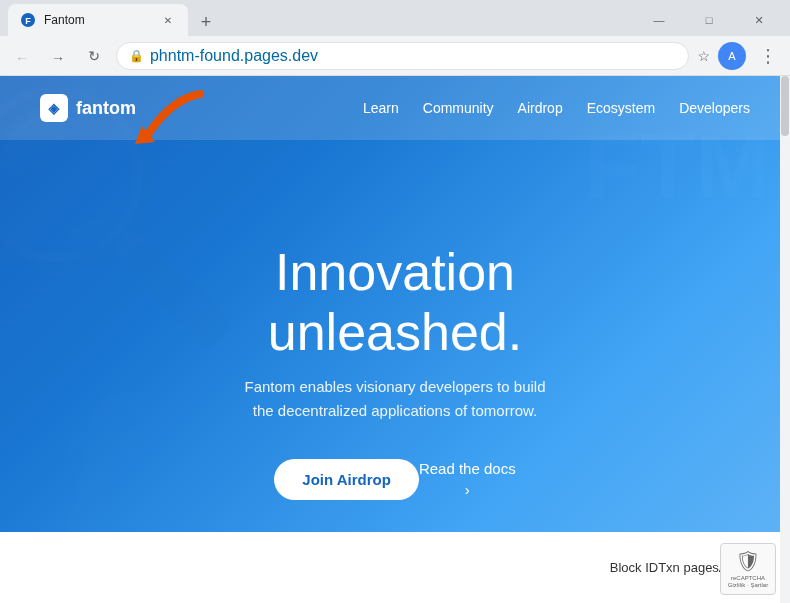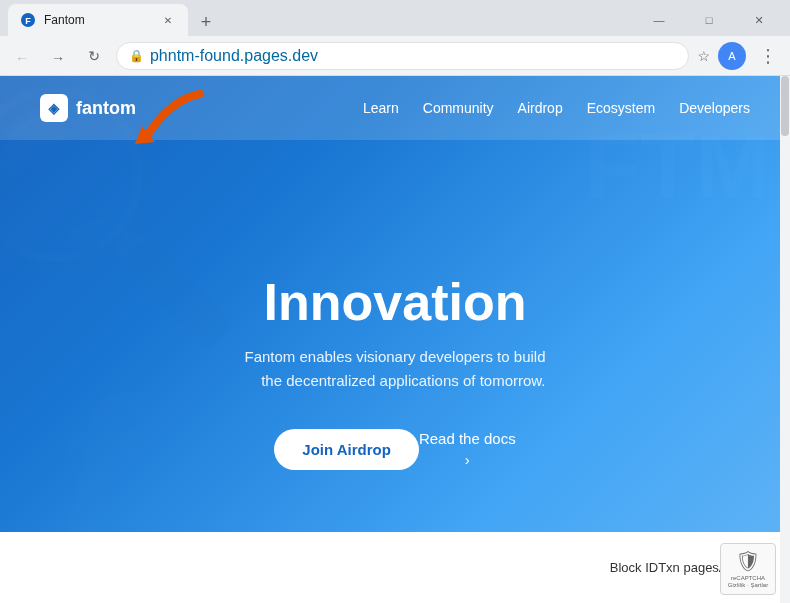--- a/index.html
+++ b/index.html
@@ -134,31 +134,30 @@
       opacity: 0.15;
     }
 
     .hero-content {
       text-align: center;
       z-index: 2;
       position: relative;
     }
     .hero-title {
       font-size: 52px;
-      font-weight: 700;
+      font-weight: 400;
       color: white;
       line-height: 1.15;
       margin-bottom: 12px;
     }
     .hero-subtitle {
       font-size: 15px;
       color: rgba(255,255,255,0.9);
       line-height: 1.6;
       margin-bottom: 36px;
-      text-align: right;
     }
     .hero-buttons {
       display: flex;
       align-items: center;
       justify-content: center;
     }
     .btn-primary {
       background: white;
       color: #1565c0;
       border: none;
@@ -313,20 +312,21 @@
           <span class="site-nav-link">Community</span>
           <span class="site-nav-link">Airdrop</span>
           <span class="site-nav-link">Ecosystem</span>
           <span class="site-nav-link">Developers</span>
         </nav>
       </div>
 
       <div class="hero-content">
         <h1 class="hero-title">
           <span>Innovation</span><br>
+          <span>unleashed.</span>
         </h1>
         <p class="hero-subtitle">Fantom enables visionary developers to build<br>the decentralized applications of tomorrow.</p>
         <div class="hero-buttons">
           <button class="btn-primary">Join Airdrop</button>
           <button class="btn-secondary">
             <span>Read the docs</span>
             <span>›</span>
           </button>
         </div>
       </div>

